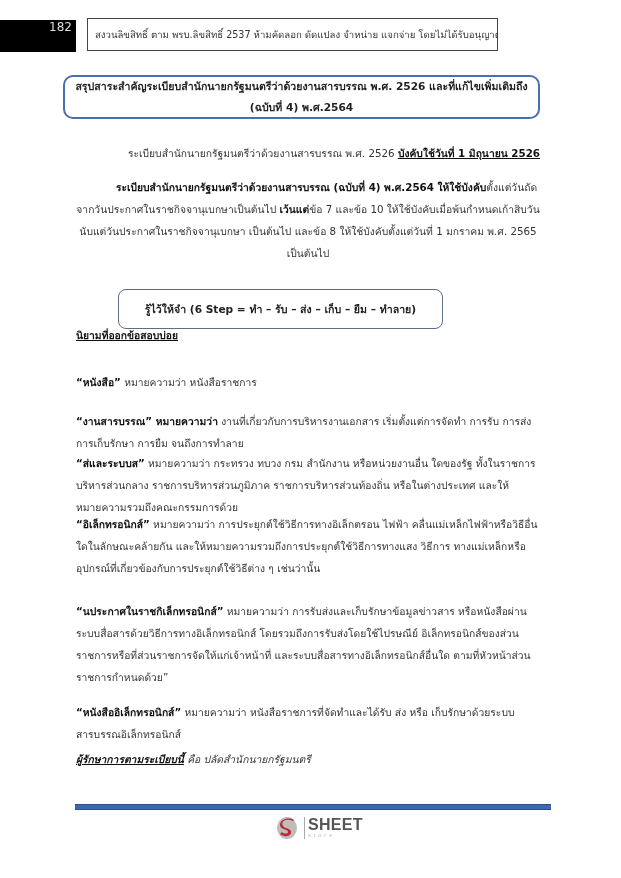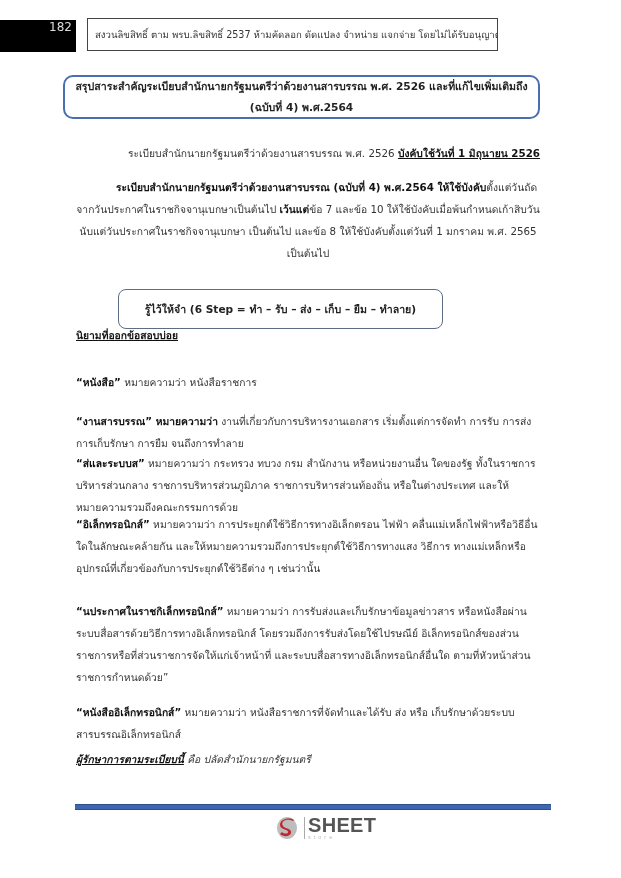--- a/index.html
+++ b/index.html
@@ -24,21 +24,21 @@
   .reminder-box { position: absolute; left: 118px; top: 289px; width: 325px; height: 40px;
                   border: 1.5px solid #5d6d85; border-radius: 8px; box-sizing: border-box;
                   display: flex; align-items: center; justify-content: center;
                   font-weight: bold; font-size: 10.6px; color: #222; }
   .footer-line { position: absolute; left: 75px; top: 804px; width: 476px; height: 4px;
                  background: #3f67b0; border-top: 0.5px solid #2e4f8d; border-bottom: 0.5px solid #2e4f8d; }
   .logo { position: absolute; left: 276px; top: 814px; height: 28px; display: flex; align-items: center; }
   .logo-s { width: 24px; height: 24px; }
   .logo-sep { width: 1px; height: 22px; background: #aaa; margin: 0 3px 0 4px; }
   .logo-text { display: flex; flex-direction: column; line-height: 1; }
-  .logo-main { font-family: "Liberation Sans", sans-serif; font-weight: bold; font-size: 20px; color: #555; letter-spacing: 0.3px; }
+  .logo-main { font-family: "Liberation Sans", sans-serif; font-weight: bold; font-size: 16px; color: #555; letter-spacing: 0.3px; }
   .logo-sub { font-family: "Liberation Sans", sans-serif; font-size: 5.5px; color: #bbb; letter-spacing: 3px; margin-top: 0px; }
 </style>
 </head>
 <body>
 
 <div class="page-num-box">
   <span>182</span>
 </div>
 <div class="header-box">
   <span>สงวนลิขสิทธิ์ ตาม พรบ.ลิขสิทธิ์ 2537 ห้ามคัดลอก ดัดแปลง จำหน่าย แจกจ่าย โดยไม่ได้รับอนุญาต</span>

